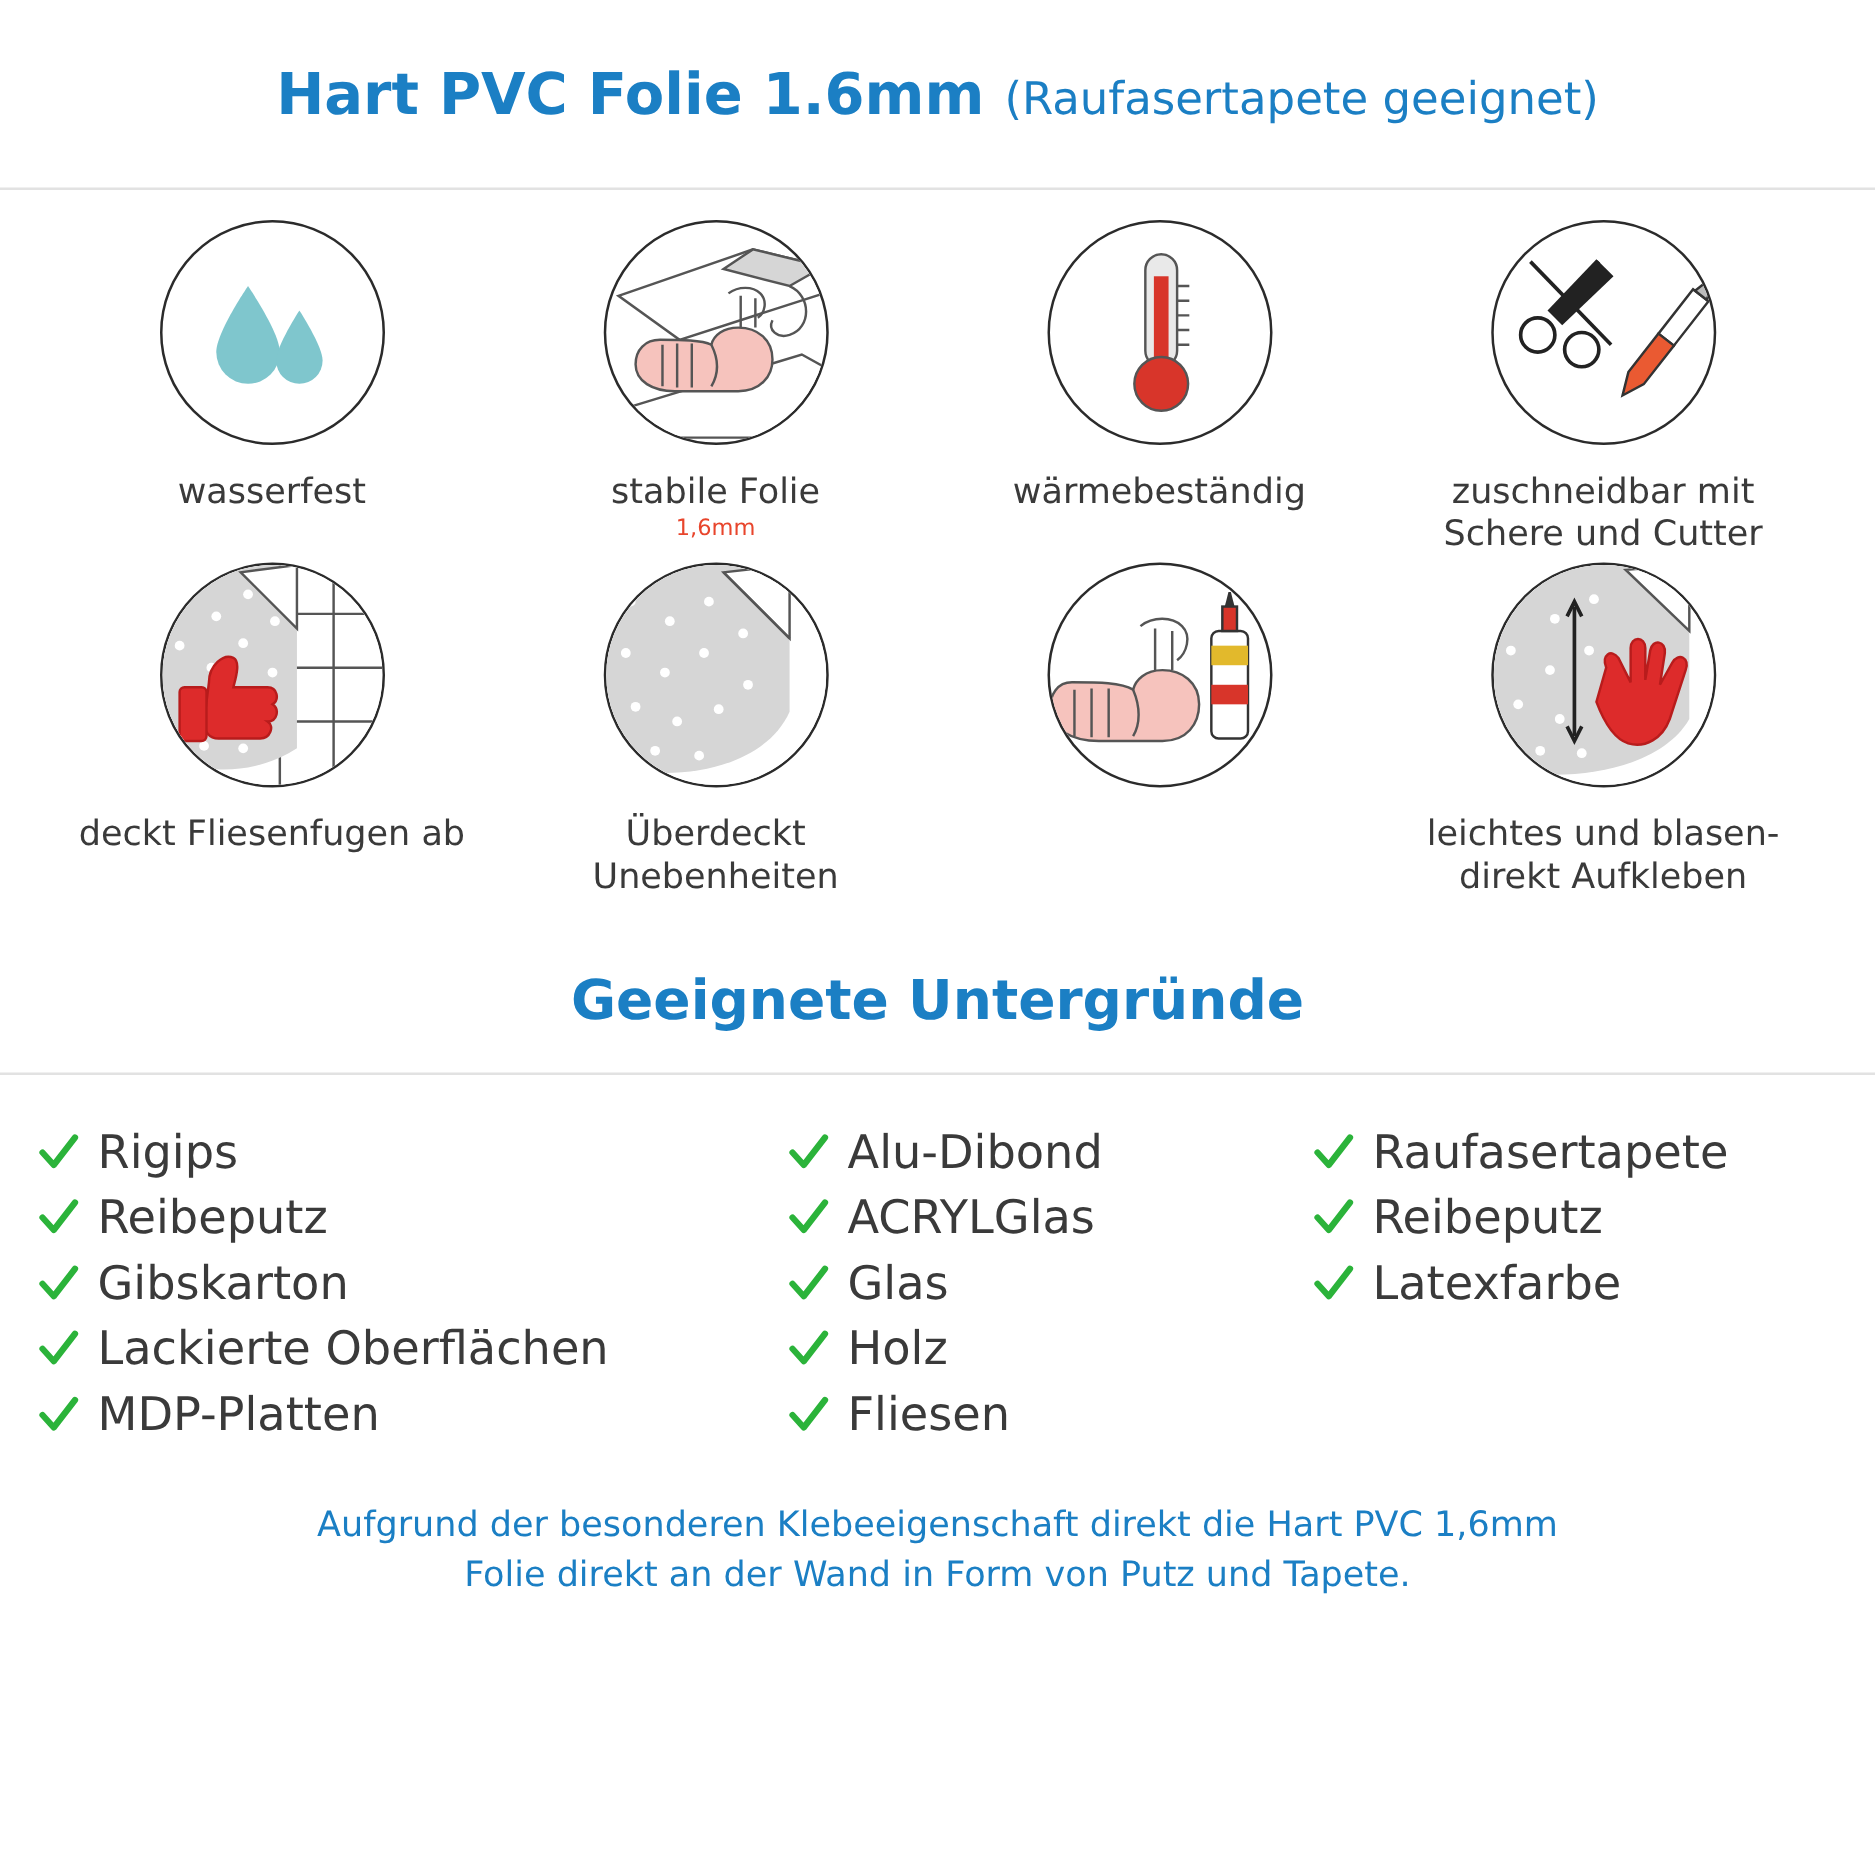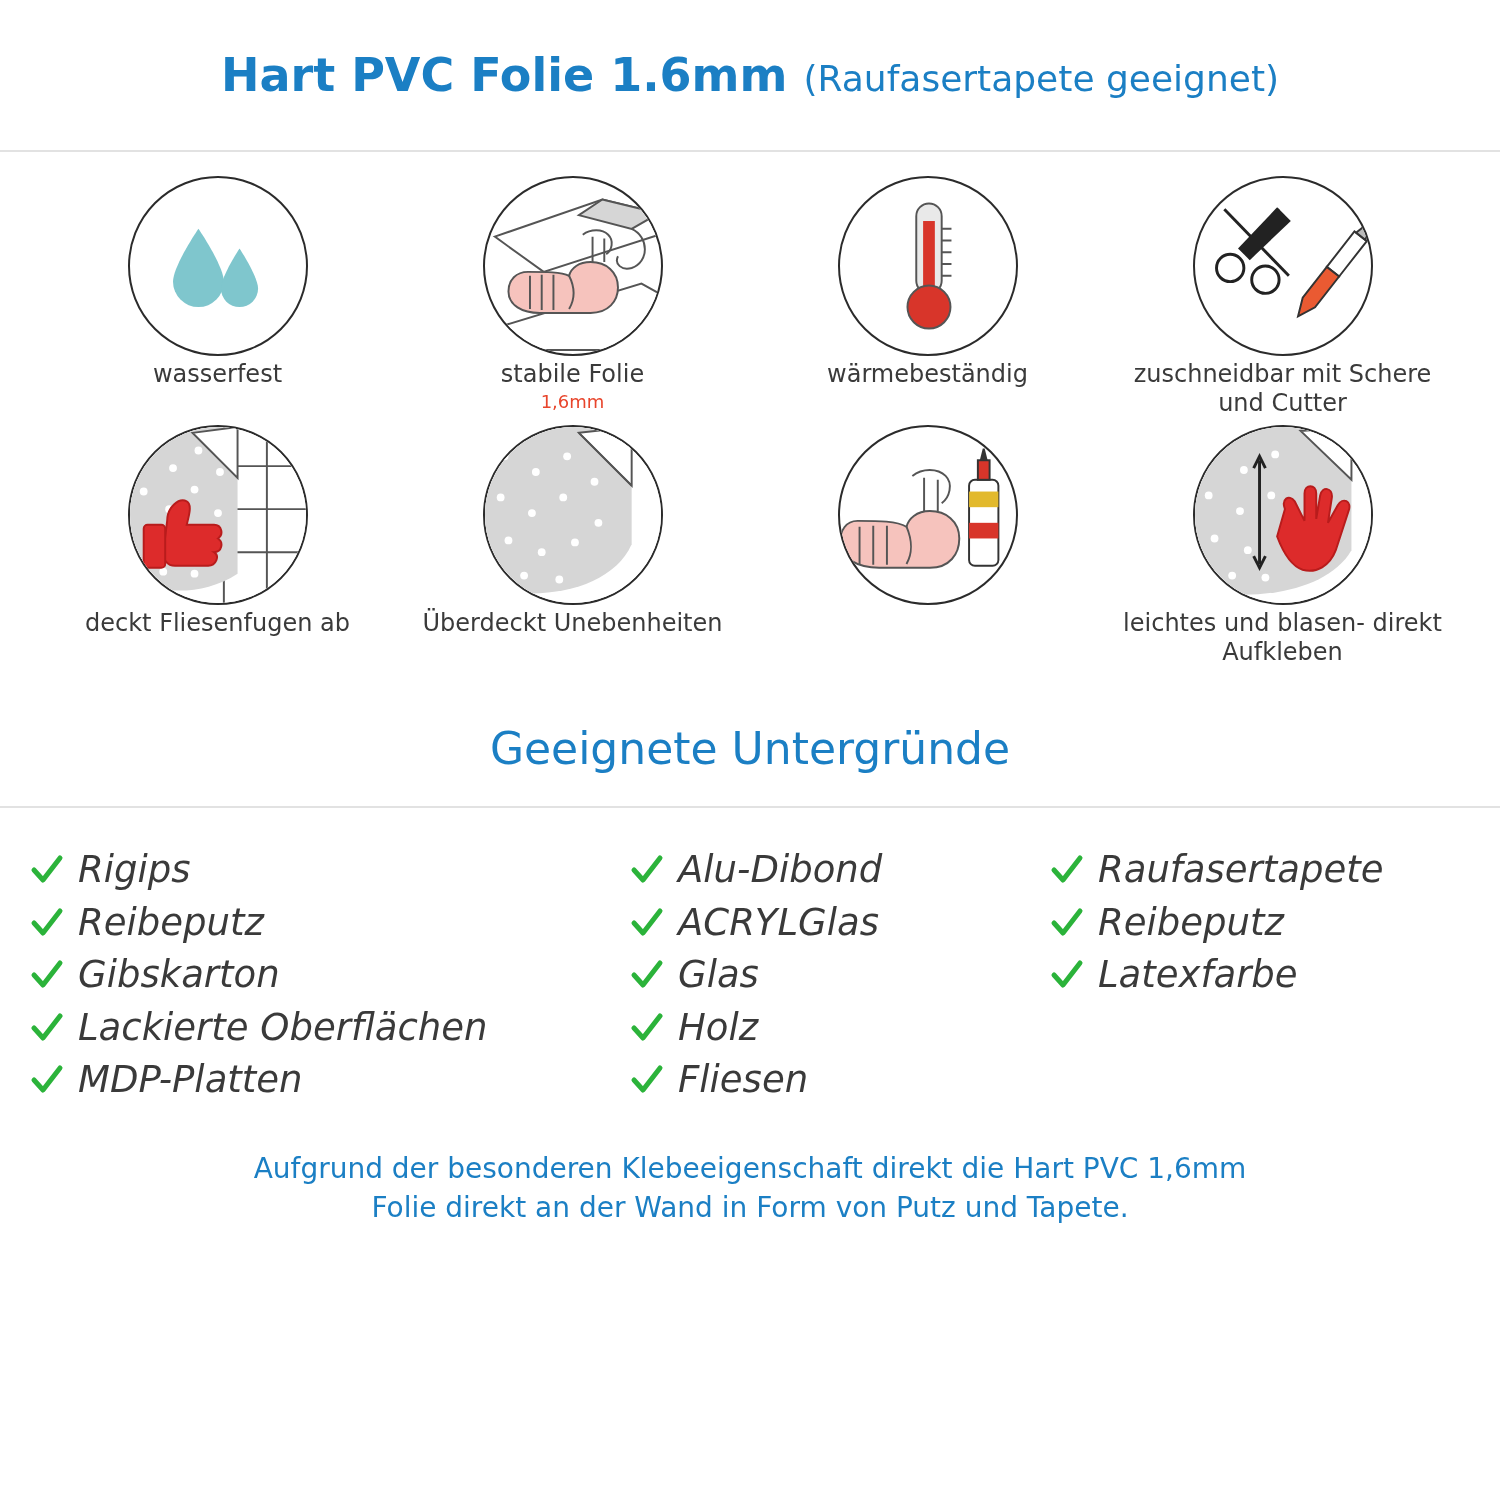--- a/index.html
+++ b/index.html
@@ -58,23 +58,23 @@
     width: 180px;
     height: 180px;
     border-radius: 50%;
     border: 2px solid #2b2b2b;
     overflow: hidden;
     position: relative;
     background: #ffffff;
     box-sizing: border-box;
   }
   .feature-label {
-    margin-top: 4px;
+    margin-top: 20px;
     text-align: center;
-    font-size: 24px;
+    font-size: 28px;
     line-height: 1.22;
     color: #3a3a3a;
     max-width: 330px;
   }
   .feature-label.bold {
     font-weight: bold;
   }
   .feature-sub {
     font-size: 18px;
     color: #e8452c;
@@ -84,21 +84,21 @@
   
   .section-title-wrap {
     margin-top: 56px;
     text-align: center;
     padding-bottom: 32px;
     border-bottom: 2px solid #e2e2e2;
   }
   .section-title {
     font-size: 44px;
     color: #1b7fc4;
-    font-weight: normal;
+    font-weight: bold;
   }
 
   
   .substrates {
     display: grid;
     grid-template-columns: 600px 420px 460px;
     padding: 36px 30px 0 30px;
     box-sizing: border-box;
   }
   .sub-col {
@@ -106,21 +106,20 @@
     flex-direction: column;
   }
   .sub-item {
     display: flex;
     align-items: center;
     gap: 14px;
     font-size: 37px;
     line-height: 1.42;
     color: #3a3a3a;
     white-space: nowrap;
-    font-style: italic;
   }
   .check {
     display: inline-block;
     width: 34px;
     height: 34px;
     flex: none;
     position: relative;
   }
   .check svg { display: block; }
 

